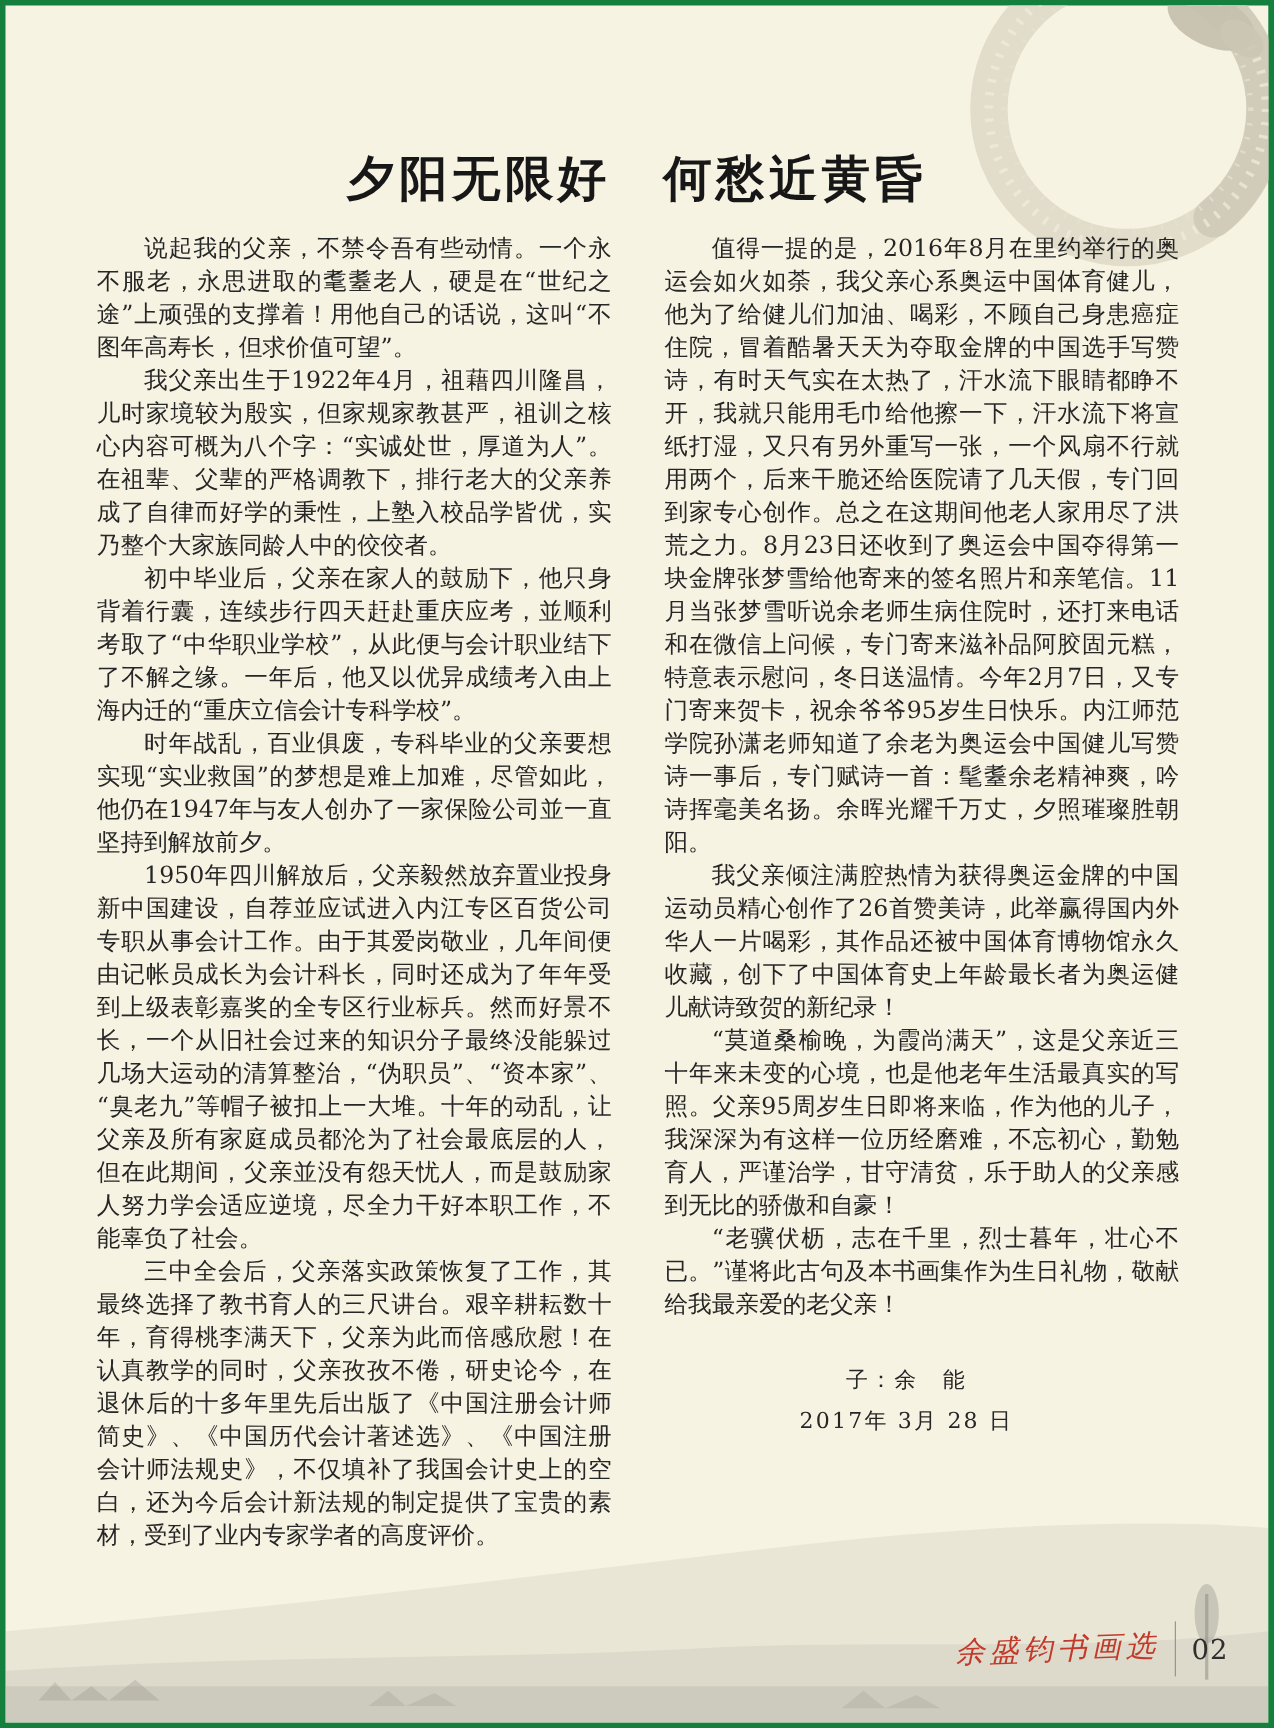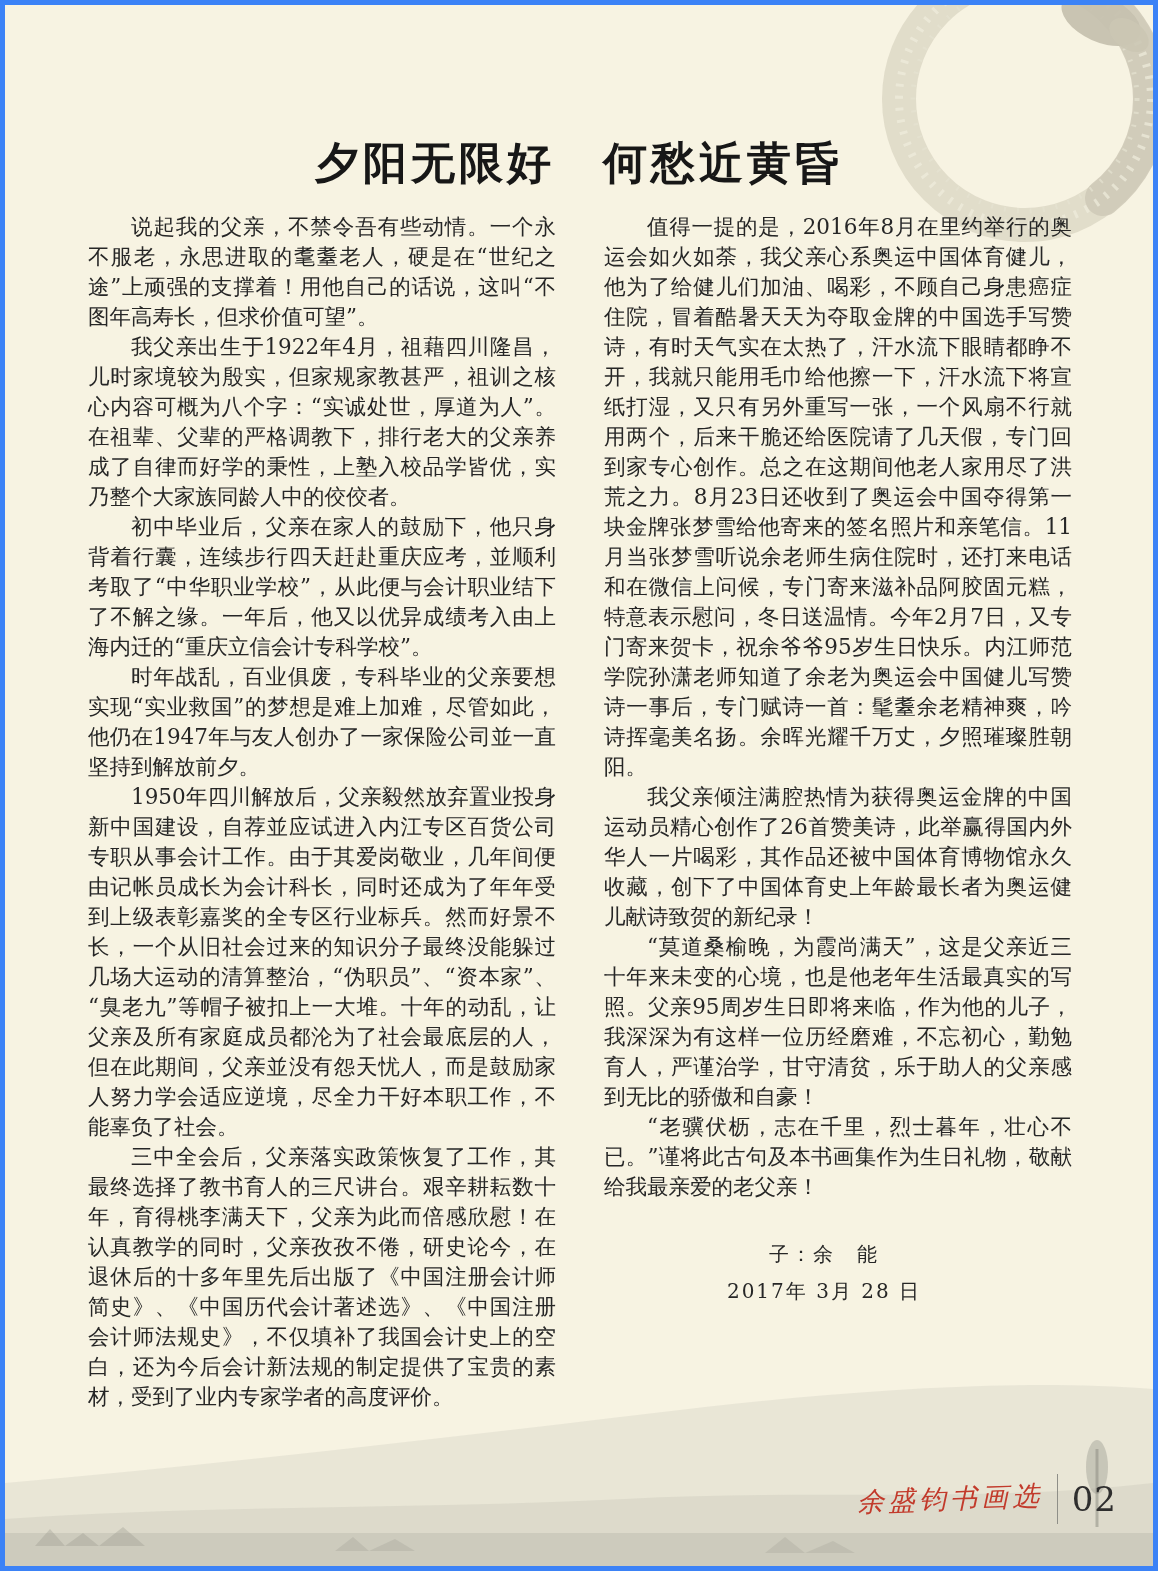--- a/index.html
+++ b/index.html
@@ -1,37 +1,37 @@
 <!DOCTYPE html>
 <html lang="zh"><head>
 <meta charset="utf-8">
 <style>
   html,body{margin:0;padding:0;background:#141412;}
-  .frame{width:1158px;height:1571px;box-sizing:border-box;padding:5px;background:#3b82f6;margin:0 auto;}
+  .frame{width:1158px;height:1571px;box-sizing:border-box;padding:5px;background:#15803d;margin:0 auto;}
   .page{position:relative;width:1148px;height:1561px;background:#f7f3e2;overflow:hidden;
         font-family:"DejaVu Serif","Liberation Serif",serif;color:#262626;}
   
   .enso{position:absolute;top:-10px;right:-16px;width:302px;height:266px;pointer-events:none;}
   
   .landscape{position:absolute;left:0;bottom:0;width:1148px;height:235px;pointer-events:none;}
   .header{position:relative;padding-top:132px;text-align:center;z-index:2;}
   .title{font-family:"DejaVu Sans","Liberation Sans",sans-serif;font-weight:bold;
          font-size:44px;letter-spacing:4px;color:#171717;line-height:1.2;}
   .subtitle{font-family:"DejaVu Sans","Liberation Sans",sans-serif;font-weight:bold;
             font-size:25px;letter-spacing:1px;color:#1c1c1c;margin-top:14px;}
   .columns{position:relative;z-index:2;display:flex;gap:48px;padding:0 81px 0 83px;margin-top:22px;}
   .col{flex:1;font-size:21.5px;line-height:30px;text-align:justify;}
   .col .para{margin:0;text-indent:2em;}
   .signature{margin-top:34px;text-align:center;padding-right:28px;font-size:20px;line-height:37px;}
   .signature div{letter-spacing:2px;}
   .footer{position:absolute;right:36px;bottom:42px;display:flex;align-items:center;gap:14px;z-index:3;}
   .book-title{color:#c23a2b;font-size:27px;font-style:italic;letter-spacing:4px;
               transform:rotate(-2deg);font-family:"DejaVu Serif","Liberation Serif",serif;}
   .footer-divider{width:1px;height:50px;background:#8f8f88;}
-  .page-num{font-size:34px;color:#2e2e2e;letter-spacing:1px;}
+  .page-num{font-size:25px;color:#2e2e2e;letter-spacing:1px;}
 </style>
 </head>
 <body>
 
 <div class="frame">
   <div class="page">
 
     <svg class="enso" viewBox="0 0 302 266" aria-hidden="true">
       <circle cx="158" cy="104" r="126" fill="none" stroke="#ddd8c6" stroke-width="34" opacity="0.85"></circle>
       <path d="M158 -22 A126 126 0 0 1 284 104 A126 126 0 0 1 236 203" fill="none" stroke="#cfcab8" stroke-width="36" stroke-linecap="round" opacity="0.9"></path>

